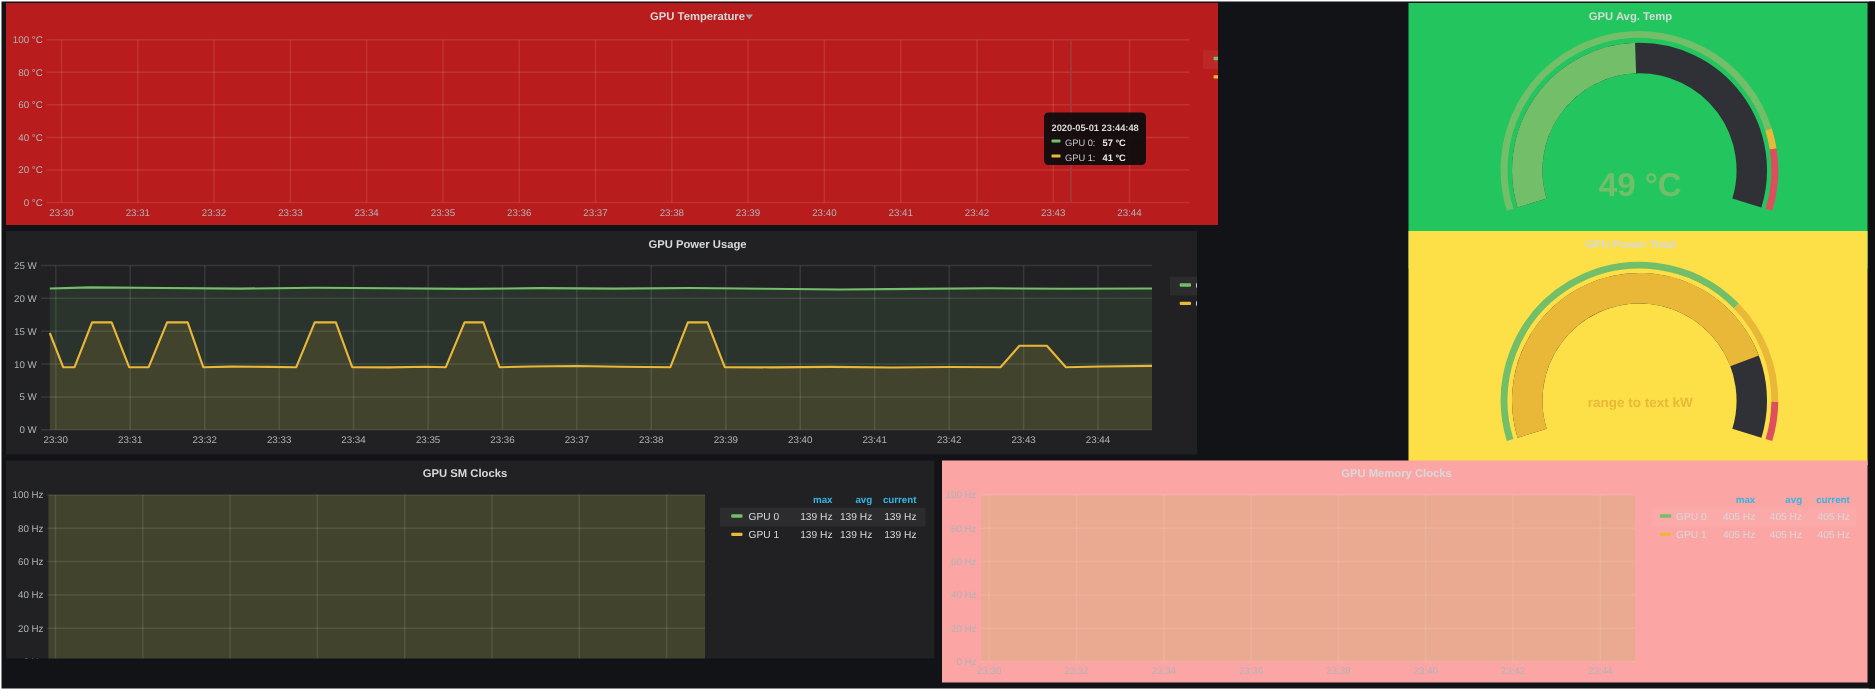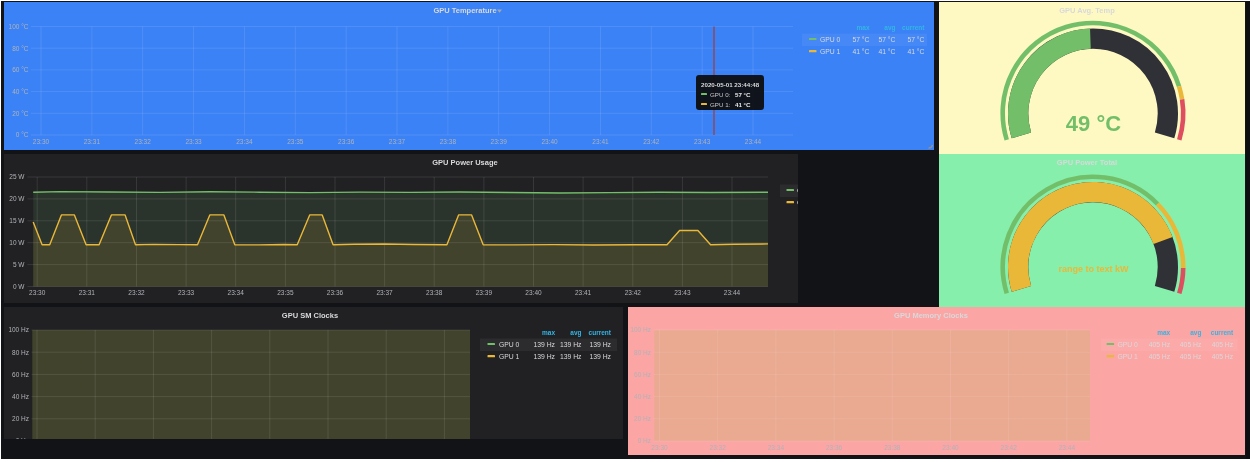--- a/index.html
+++ b/index.html
@@ -1,21 +1,21 @@
 <!DOCTYPE html>
 <html><head><meta charset="utf-8">
 <style>
 html,body{margin:0;padding:0;background:#ffffff;width:1250px;height:462px;overflow:hidden}
 *{box-sizing:border-box}
 .page{position:absolute;left:1px;top:1px;width:1249px;height:458px;background:#121316}
 </style></head>
 <body>
 <div class="page"></div>
 <div style="position:absolute;left:1246px;top:1px;width:4px;height:458px;background:#0d0e10"></div>
-<div style="position:absolute;left:4px;top:2px;width:930px;height:148px;background:#3b82f6;overflow:hidden"><svg width="930" height="148" xmlns="http://www.w3.org/2000/svg" font-family="&quot;Liberation Sans&quot;, sans-serif">
+<div style="position:absolute;left:4px;top:2px;width:808px;height:148px;background:#b91c1c;overflow:hidden"><svg width="930" height="148" xmlns="http://www.w3.org/2000/svg" font-family="&quot;Liberation Sans&quot;, sans-serif">
       <text x="461.0" y="11.3" font-size="7.5" fill="#d8d9da" text-anchor="middle" font-weight="bold">GPU Temperature</text>
       <path d="M 493 7.6 L 498 7.6 L 495.5 10.8 Z" fill="#9fa7b3"></path>
       <line x1="27" y1="24.5" x2="789" y2="24.5" stroke="rgba(255,255,255,0.10)" stroke-width="1"></line>
       <text x="24.5" y="26.8" font-size="6.5" fill="#b0b3b6" text-anchor="end" font-weight="normal">100 °C</text>
       <line x1="27" y1="46.2" x2="789" y2="46.2" stroke="rgba(255,255,255,0.10)" stroke-width="1"></line>
       <text x="24.5" y="48.5" font-size="6.5" fill="#b0b3b6" text-anchor="end" font-weight="normal">80 °C</text>
       <line x1="27" y1="67.9" x2="789" y2="67.9" stroke="rgba(255,255,255,0.10)" stroke-width="1"></line>
       <text x="24.5" y="70.2" font-size="6.5" fill="#b0b3b6" text-anchor="end" font-weight="normal">60 °C</text>
       <line x1="27" y1="89.6" x2="789" y2="89.6" stroke="rgba(255,255,255,0.10)" stroke-width="1"></line>
       <text x="24.5" y="91.9" font-size="6.5" fill="#b0b3b6" text-anchor="end" font-weight="normal">40 °C</text>
@@ -71,21 +71,21 @@
       <text x="865.5" y="39.5" font-size="6.8" fill="#d8d9da" text-anchor="end" font-weight="normal">57 °C</text>
       <text x="891.5" y="39.5" font-size="6.8" fill="#d8d9da" text-anchor="end" font-weight="normal">57 °C</text>
       <text x="920.5" y="39.5" font-size="6.8" fill="#d8d9da" text-anchor="end" font-weight="normal">57 °C</text>
       <rect x="805.0" y="48.1" width="7.5" height="2.2" rx="0.6" fill="#eab839"></rect>
       <text x="816.0" y="51.7" font-size="6.8" fill="#d8d9da" text-anchor="start" font-weight="normal">GPU 1</text>
       <text x="865.5" y="51.7" font-size="6.8" fill="#d8d9da" text-anchor="end" font-weight="normal">41 °C</text>
       <text x="891.5" y="51.7" font-size="6.8" fill="#d8d9da" text-anchor="end" font-weight="normal">41 °C</text>
       <text x="920.5" y="51.7" font-size="6.8" fill="#d8d9da" text-anchor="end" font-weight="normal">41 °C</text>
       <path d="M 924.5 146.2 Q 927.5 146 928.6 143" stroke="#8f9194" stroke-width="1.5" fill="none"></path>
     </svg></div>
-<div style="position:absolute;left:939px;top:2px;width:306px;height:177px;background:#fef9c3;overflow:hidden"><svg width="306" height="148" xmlns="http://www.w3.org/2000/svg" font-family="&quot;Liberation Sans&quot;, sans-serif">
+<div style="position:absolute;left:939px;top:2px;width:306px;height:177px;background:#22c55e;overflow:hidden"><svg width="306" height="148" xmlns="http://www.w3.org/2000/svg" font-family="&quot;Liberation Sans&quot;, sans-serif">
       <text x="148.0" y="11.3" font-size="7.5" fill="#d8d9da" text-anchor="middle" font-weight="bold">GPU Avg. Temp</text>
       <path d="M 82.42 133.38 A 74.85 74.85 0 1 1 225.58 133.38" stroke="#303136" stroke-width="20.3" fill="none"></path>
       <path d="M 82.42 133.38 A 74.85 74.85 0 0 1 151.39 36.70" stroke="#73bf69" stroke-width="20.3" fill="none"></path>
       <path d="M 67.74 137.87 A 90.20 90.20 0 0 1 240.03 84.38" stroke="#73bf69" stroke-width="4.6" fill="none"></path>
       <path d="M 240.03 84.38 A 90.20 90.20 0 0 1 243.09 97.39" stroke="#eab839" stroke-width="4.6" fill="none"></path>
       <path d="M 243.09 97.39 A 90.20 90.20 0 0 1 240.26 137.87" stroke="#de4e5e" stroke-width="4.6" fill="none"></path>
       <text x="154.5" y="128.5" font-size="22" fill="#73bf69" text-anchor="middle" font-weight="bold">49 °C</text>
     </svg></div>
 <div style="position:absolute;left:4px;top:154px;width:794px;height:149px;background:#212124;overflow:hidden"><svg width="930" height="149" xmlns="http://www.w3.org/2000/svg" font-family="&quot;Liberation Sans&quot;, sans-serif">
       <text x="461.0" y="11.3" font-size="7.5" fill="#d8d9da" text-anchor="middle" font-weight="bold">GPU Power Usage</text>
@@ -143,21 +143,21 @@
       <text x="793.0" y="38.5" font-size="6.8" fill="#d8d9da" text-anchor="start" font-weight="normal">GPU 0</text>
       <text x="848.0" y="38.5" font-size="6.8" fill="#d8d9da" text-anchor="end" font-weight="normal">21.86 W</text>
       <text x="883.0" y="38.5" font-size="6.8" fill="#d8d9da" text-anchor="end" font-weight="normal">21.68 W</text>
       <text x="917.5" y="38.5" font-size="6.8" fill="#d8d9da" text-anchor="end" font-weight="normal">21.77 W</text>
       <rect x="782.5" y="47.1" width="7.5" height="2.2" rx="0.6" fill="#eab839"></rect>
       <text x="793.0" y="50.7" font-size="6.8" fill="#d8d9da" text-anchor="start" font-weight="normal">GPU 1</text>
       <text x="848.0" y="50.7" font-size="6.8" fill="#d8d9da" text-anchor="end" font-weight="normal">16.44 W</text>
       <text x="883.0" y="50.7" font-size="6.8" fill="#d8d9da" text-anchor="end" font-weight="normal">11.11 W</text>
       <text x="917.5" y="50.7" font-size="6.8" fill="#d8d9da" text-anchor="end" font-weight="normal">9.79 W</text>
     </svg></div>
-<div style="position:absolute;left:939px;top:154px;width:306px;height:156px;background:#86efac;overflow:hidden"><svg width="306" height="149" xmlns="http://www.w3.org/2000/svg" font-family="&quot;Liberation Sans&quot;, sans-serif">
+<div style="position:absolute;left:939px;top:154px;width:306px;height:156px;background:#fde047;overflow:hidden"><svg width="306" height="149" xmlns="http://www.w3.org/2000/svg" font-family="&quot;Liberation Sans&quot;, sans-serif">
       <text x="148.0" y="11.3" font-size="7.5" fill="#d8d9da" text-anchor="middle" font-weight="bold">GPU Power Total</text>
       <path d="M 82.42 134.88 A 74.85 74.85 0 1 1 225.58 134.88" stroke="#303136" stroke-width="20.3" fill="none"></path>
       <path d="M 82.42 134.88 A 74.85 74.85 0 0 1 224.02 86.54" stroke="#eab839" stroke-width="20.3" fill="none"></path>
       <path d="M 67.74 139.37 A 90.20 90.20 0 0 1 218.56 50.00" stroke="#73bf69" stroke-width="4.6" fill="none"></path>
       <path d="M 218.56 50.00 A 90.20 90.20 0 0 1 244.20 113.94" stroke="#eab839" stroke-width="4.6" fill="none"></path>
       <path d="M 244.20 113.94 A 90.20 90.20 0 0 1 240.26 139.37" stroke="#de4e5e" stroke-width="4.6" fill="none"></path>
       <text x="154.5" y="117.5" font-size="9" fill="#eab839" text-anchor="middle" font-weight="bold">range to text kW</text>
     </svg></div>
 <div style="position:absolute;left:4px;top:307px;width:619px;height:132px;background:#212124;overflow:hidden"><svg width="619" height="148" xmlns="http://www.w3.org/2000/svg" font-family="&quot;Liberation Sans&quot;, sans-serif">
       <text x="306.0" y="11.3" font-size="7.5" fill="#d8d9da" text-anchor="middle" font-weight="bold">GPU SM Clocks</text>

